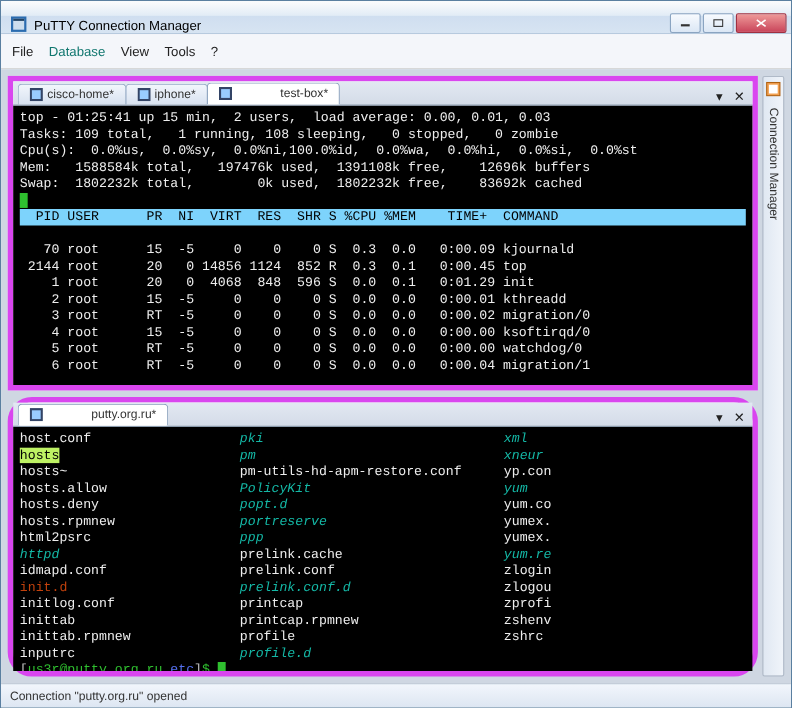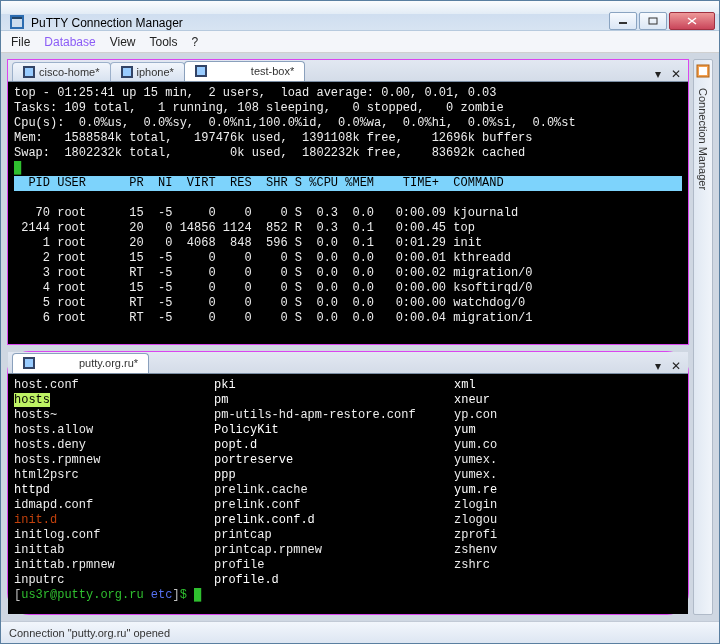--- a/index.html
+++ b/index.html
@@ -4,41 +4,41 @@
 <style>
   * { margin: 0; padding: 0; box-sizing: border-box; }
   body { font-family: "Segoe UI", Tahoma, sans-serif; font-size: 12px; background: #ece9d8; width: 720px; height: 644px; overflow: hidden; }
   .window { width: 720px; height: 644px; border: 1px solid #5a7fa0; background: linear-gradient(#e8f0f8, #d8e8f8); display: flex; flex-direction: column; box-shadow: 0 0 0 1px #fff inset; }
   .titlebar { height: 30px; background: linear-gradient(#fbfcfd, #e2ecf6 45%, #cfdef0 46%, #d7e4f2); display: flex; align-items: flex-end; padding: 0 0 0 8px; border-bottom: 1px solid #b7cade; }
   .titlebar .ticon { width: 16px; height: 16px; margin-right: 6px; }
   .titlebar .ttxt { flex: 1; font-size: 12px; color: #000; }
   .ctrls { display: flex; gap: 2px; padding-right: 4px; }
   .ctrl { width: 28px; height: 18px; border: 1px solid #8aa4c1; background: linear-gradient(#f7fafe,#dbe7f5); border-radius: 2px; display:flex; align-items:center; justify-content:center; font-size:10px; color:#333; cursor:pointer;}
   .ctrl.cls { width: 46px; background: linear-gradient(#e99,#c9455a); color:#fff; border-color:#a03040;}
-  .menubar { height: 22px; background: #f4f6fa; display:flex; align-items:center; gap: 14px; padding: 0 10px; border-bottom:1px solid #d0d0d0; font-size:12px; }
+  .menubar { height: 32px; background: #f4f6fa; display:flex; align-items:center; gap: 14px; padding: 0 10px; border-bottom:1px solid #d0d0d0; font-size:12px; }
   .menubar span { color:#222; cursor:pointer; }
-  .menubar span.dis { color:#8b5cf6; }
+  .menubar span.dis { color:#0f766e; }
   .workarea { flex:1; background:#cfd7e2; padding:6px; display:flex; gap:4px; min-height:0; }
   .leftstack { flex:1; display:flex; flex-direction:column; gap:6px; min-width:0; }
   .rightbar { width:20px; background:linear-gradient(to left,#f0f4fa,#e0e8f2); border:1px solid #b0bac8; border-radius:2px; display:flex; flex-direction:column; align-items:center; padding-top:4px; gap:6px; }
   .rightbar .bicon { width:14px; height:14px; }
   .rlabel { writing-mode: vertical-rl; font-size:11px; color:#333; margin-top:4px; }
-  .panel { background:#fff; border:1px solid #d946ef; display:flex; flex-direction:column; min-height:0; }
+  .panel { background:#fff; border:5px solid #d946ef; display:flex; flex-direction:column; min-height:0; }
   .panel.top { height: 286px; }
   .panel.bot { flex:1;border-radius:22px; }
   .tabs { height:22px; display:flex; align-items:flex-end; background:linear-gradient(#e2e8f2,#d4dce8); padding-left:4px; gap:0; border-bottom:1px solid #7b8ea4; position:relative;}
   .tab { padding:3px 10px 3px 10px; font-size:11px; background:linear-gradient(#f2f6fc,#d8e2f0); border:1px solid #9cb0ca; border-bottom:none; border-radius:4px 4px 0 0; margin-right:-1px; color:#333; cursor:pointer; display:flex; align-items:center; gap:4px;}
   .tab.active { background:#fff; font-weight:normal; position:relative; z-index:2; border-color:#8aa0bc; padding-bottom:4px;gap:44px;}
   .tab .micon{width:12px;height:12px;}
   .tabright { margin-left:auto; display:flex; align-items:center; gap:4px; padding-right:4px;}
   .tabright span { font-size:12px; color:#222; cursor:pointer; padding:0 3px;}
   .term { flex:1; background:#000; color:#eee; font-family:"Consolas","Lucida Console","Courier New",monospace; font-size:12px; line-height:15px; padding:4px 6px; overflow:hidden; white-space:pre; }
   .term .hdr { background:#7dd3fc; color:#000; display:block; }
   .term .g { color:#2fbf2f; }
-  .term .b { color:#ffffff; }
+  .term .b { color:#14b8a6;font-style:italic; }
   .term .lb { color:#c2410c; }
   .term .sel { background:#bef264; color:#000;}
   .prompt .p1{ color:#2fbf2f;}
   .prompt .p2{ color:#5570f0;}
   .prompt .p3{ color:#c0c0c0;}
   .lsrow { display:flex; }
   .lsc { width:200px; }
   .lsc2{ width:240px; }
   .statusbar { height:22px; background:linear-gradient(#f2f6fc,#dde6f2); border-top:1px solid #c2cad6; display:flex; align-items:center; padding:0 8px; font-size:11px; color:#333;}
   svg { display:block; }

